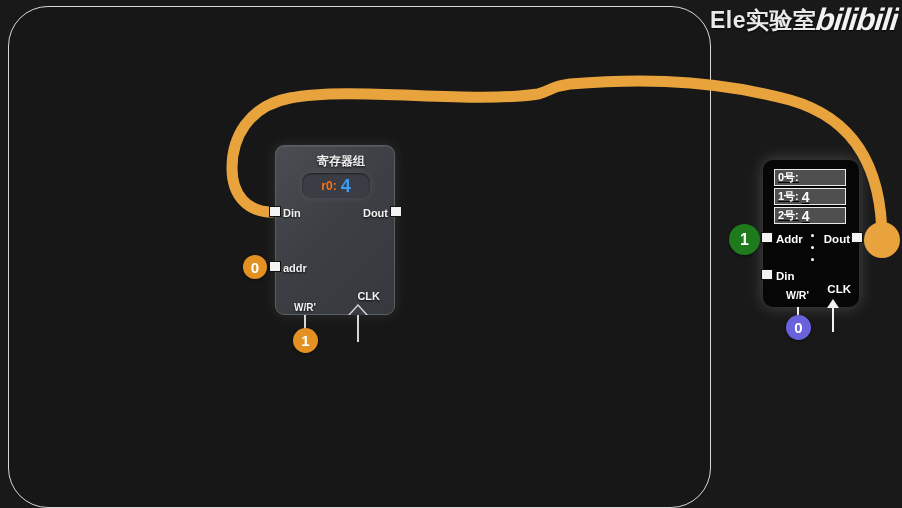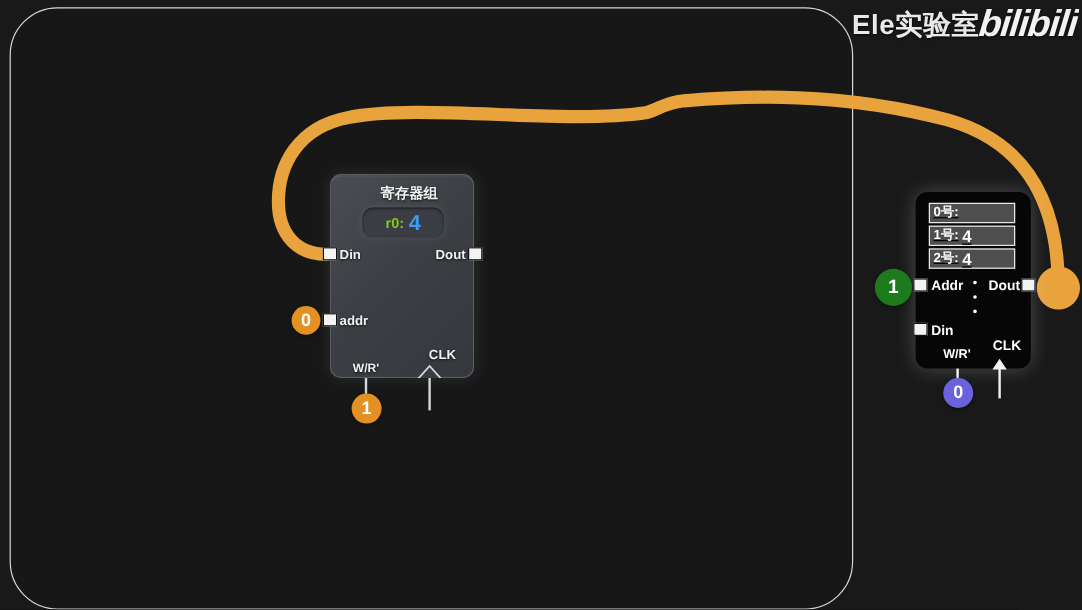--- a/index.html
+++ b/index.html
@@ -52,21 +52,21 @@
     color:#f0f0f0; font-size:12px; font-weight:bold;
     text-shadow:0 1px 2px rgba(0,0,0,.7);
     padding-left:12px;
   }
   .reg-readout{
     position:absolute; top:27px; left:26px; width:68px; height:25px;
     background:#3a3d43; border-radius:9px;
     box-shadow:inset 0 1px 2px rgba(0,0,0,.55), 0 0 7px rgba(255,255,255,.10);
     display:flex; align-items:center; justify-content:center; gap:4px;
   }
-  .reg-readout .rn{ color:#84cc16; font-size:12px; font-weight:bold; }
+  .reg-readout .rn{ color:#f97316; font-size:12px; font-weight:bold; }
   .reg-readout .rv{ color:#3b9bf5; font-size:18px; font-weight:bold; line-height:1; }
 
   .port-label{ position:absolute; color:#f2f2f2; font-size:11px; font-weight:bold;
     text-shadow:0 1px 2px rgba(0,0,0,.8); }
   .reg-din-lbl{ left:7px; top:61px; }
   .reg-dout-lbl{ right:6px; top:61px; }
   .reg-addr-lbl{ left:7px; top:116px; }
   .reg-wr-lbl{ left:18px; top:156px; font-size:10px; }
   .reg-clk-lbl{ right:14px; top:144px; }
 

